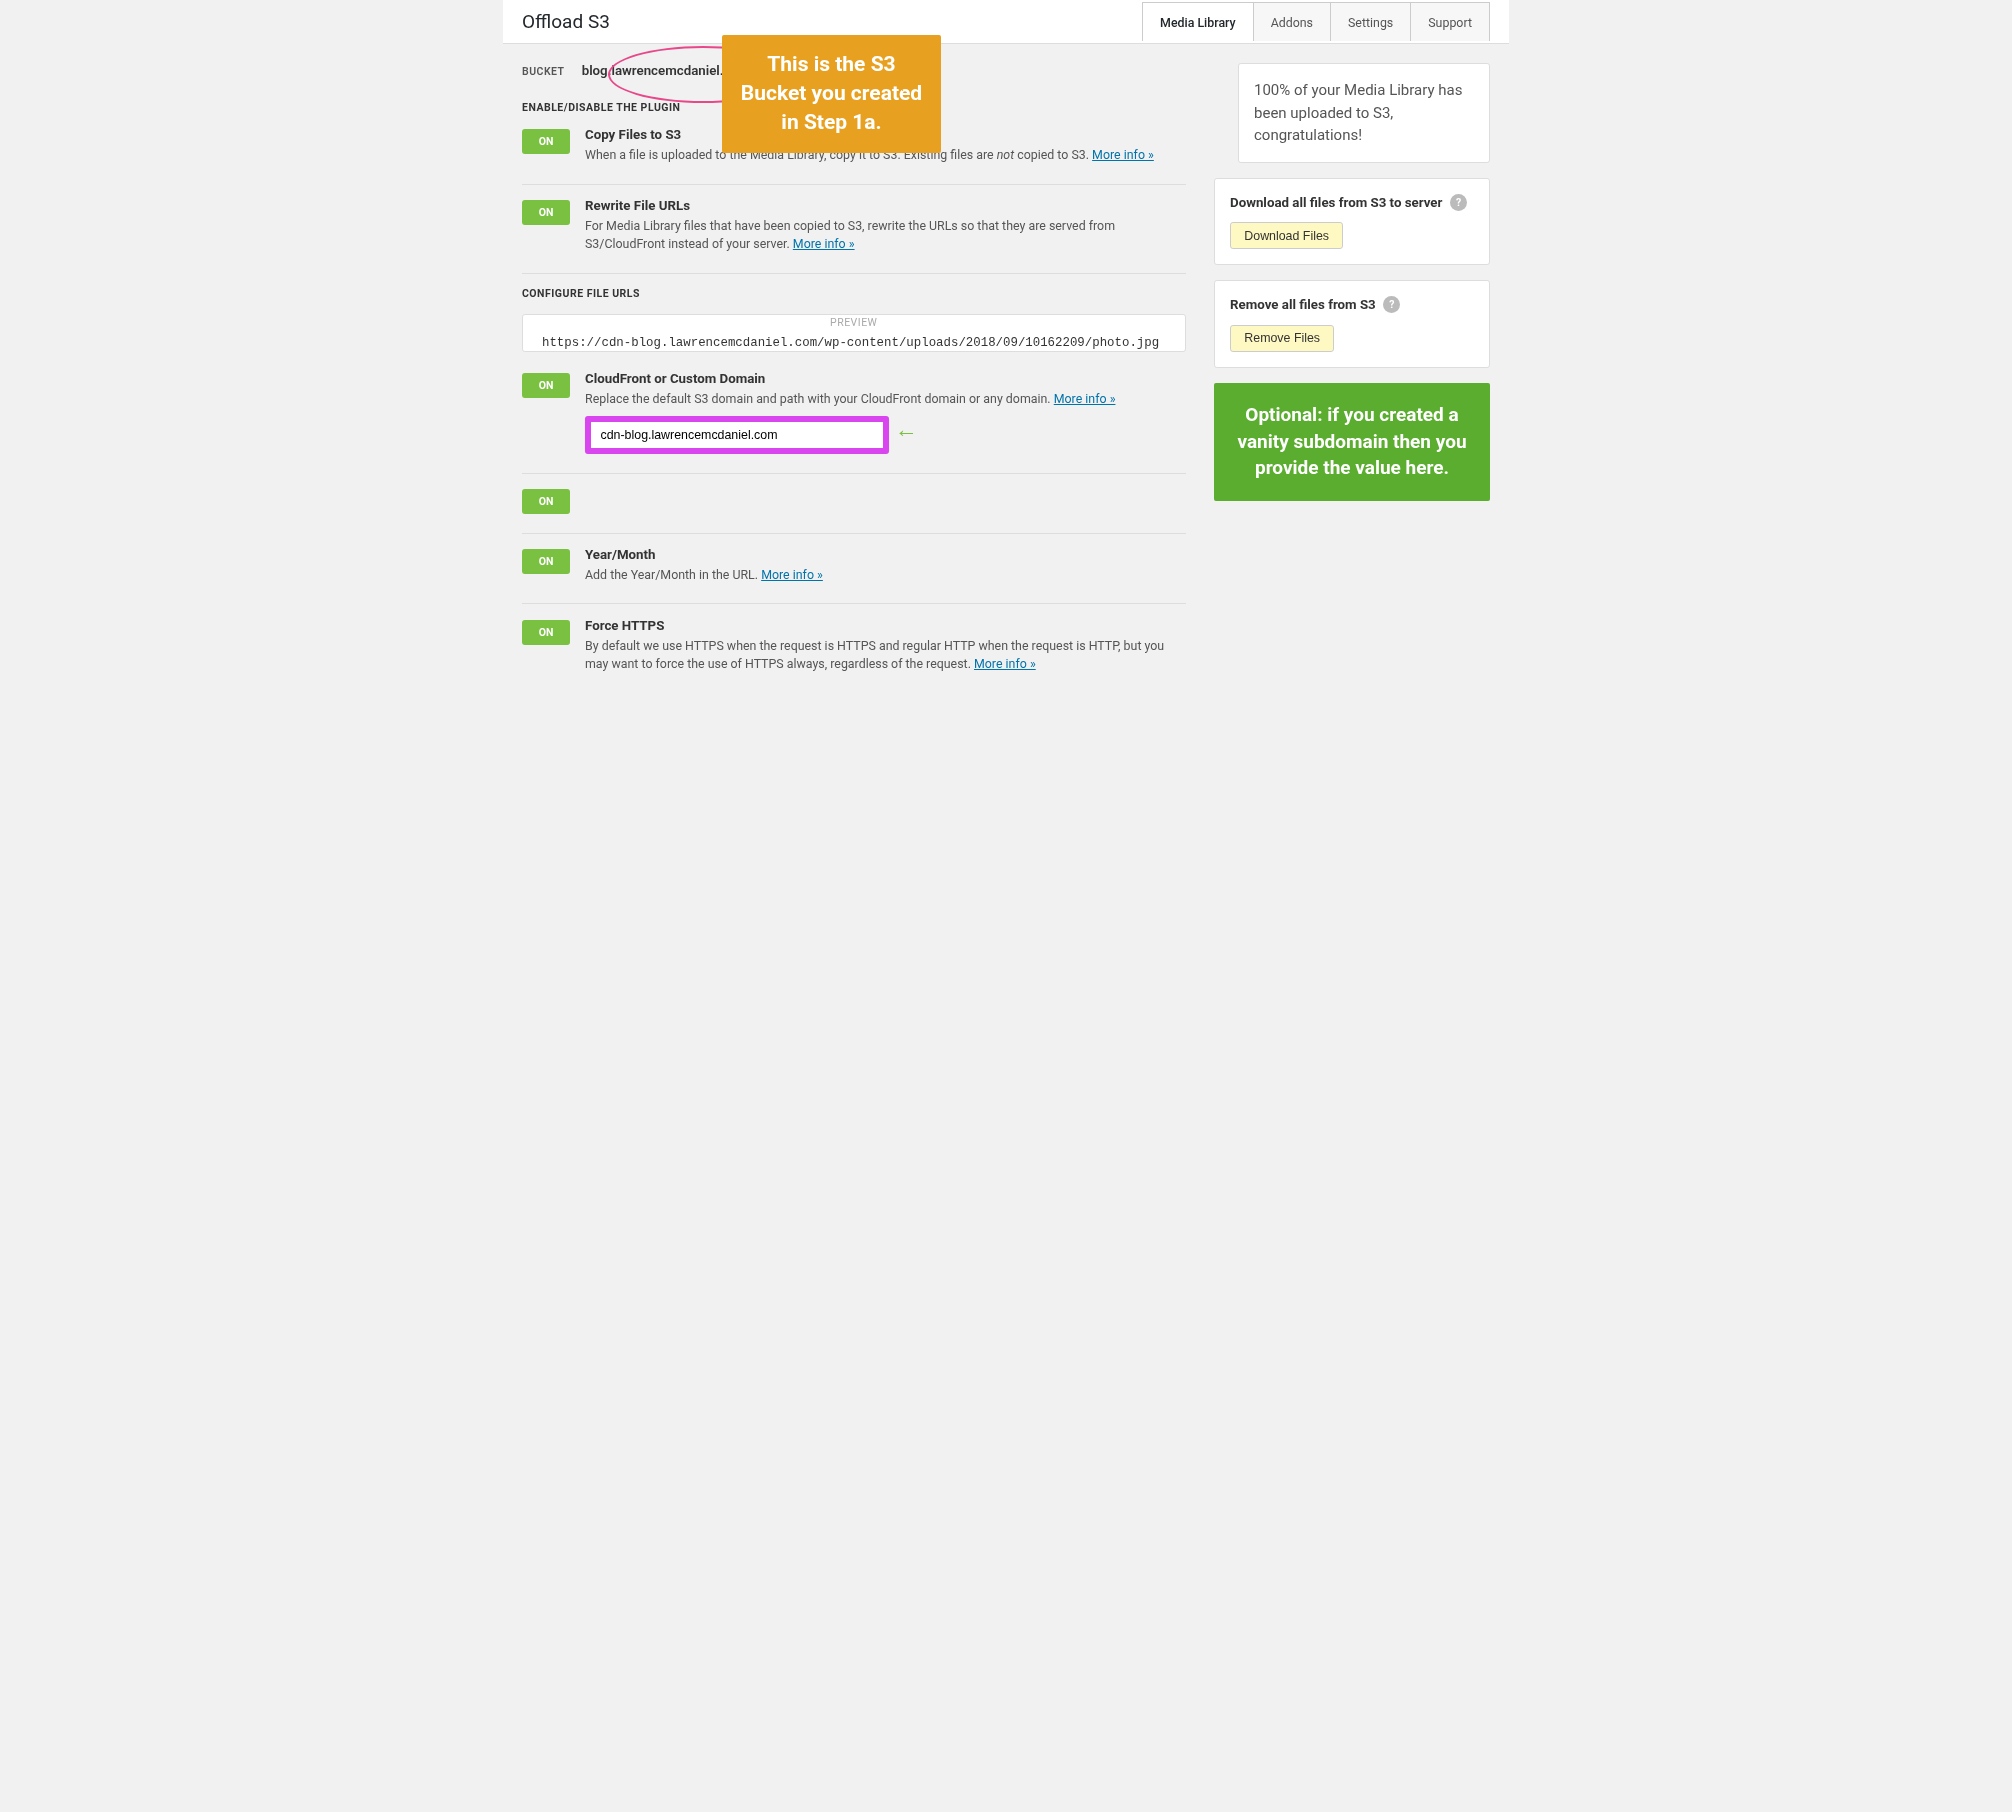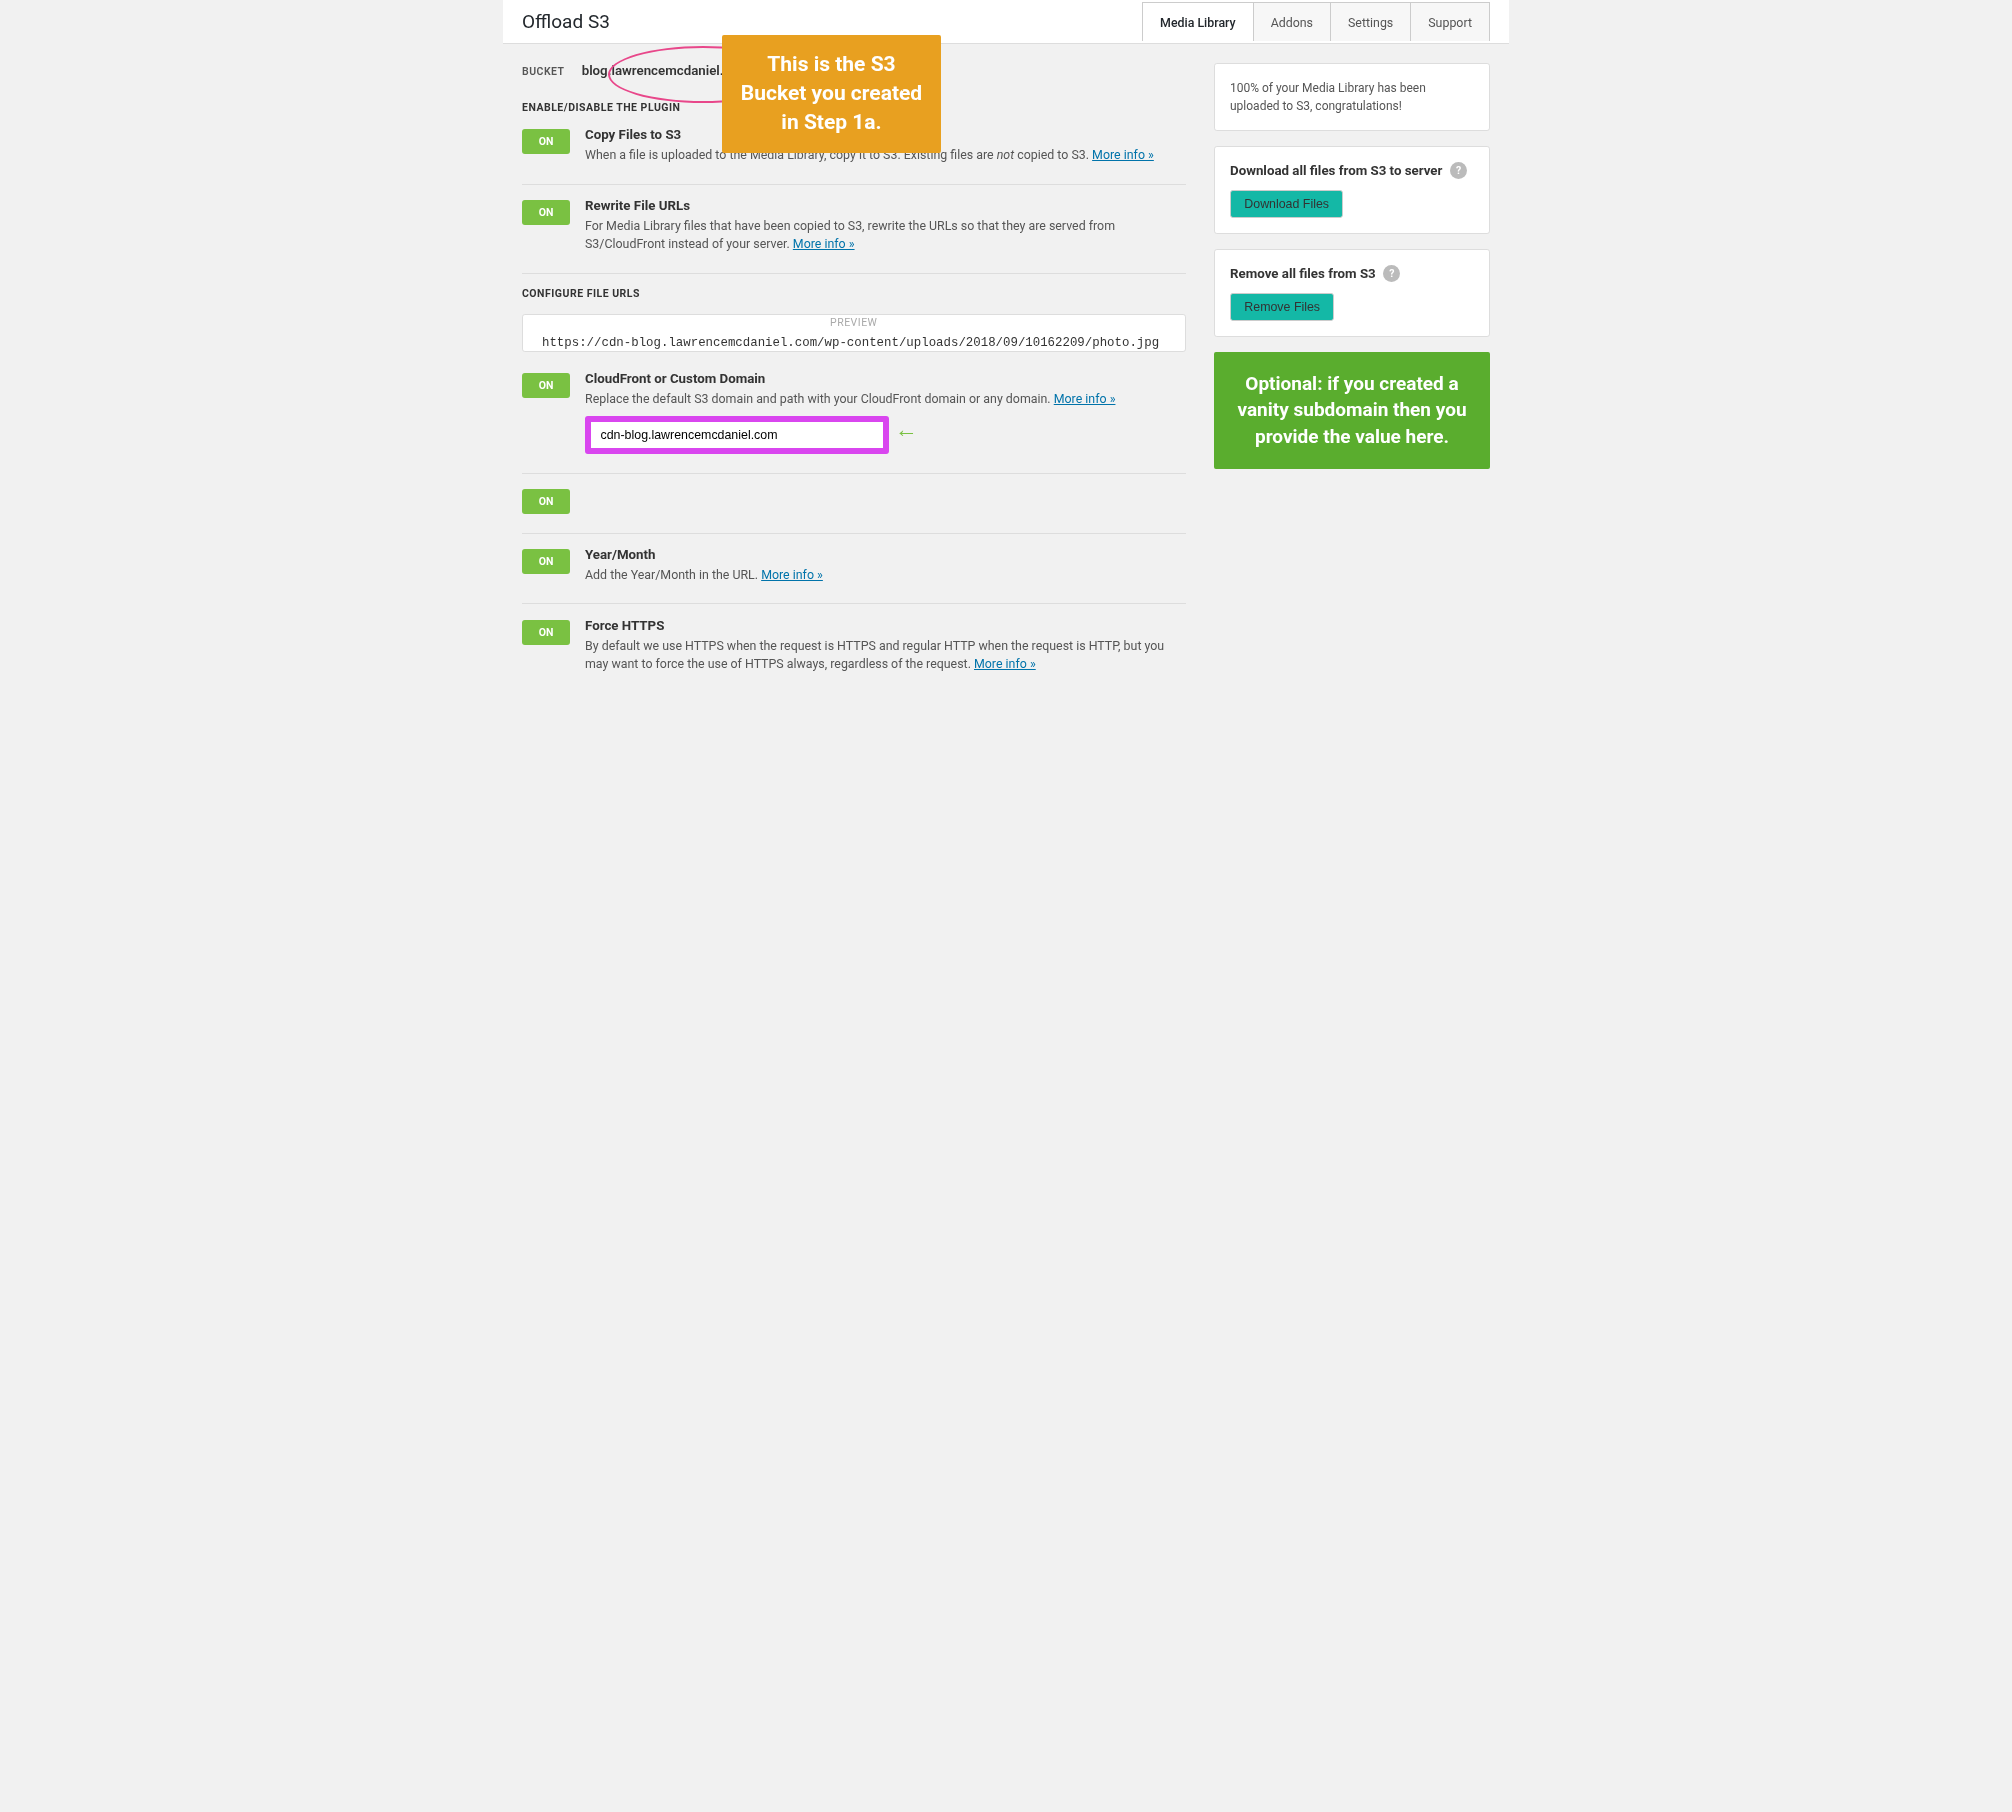--- a/index.html
+++ b/index.html
@@ -255,38 +255,39 @@
       border-radius: 50%;
       color: #fff;
       font-size: 10.5px;
       font-weight: 700;
       cursor: pointer;
       flex-shrink: 0;
     }
     .action-btn {
       display: inline-block;
       padding: 5.7px 13.3px;
-      background: #14b8a6;
+      background: #fef9c3;
       border: 1px solid #ccc;
       border-radius: 2.9px;
       font-size: 12.4px;
       cursor: pointer;
       color: #333;
     }
 
     
     .upload-status-card {
       background: #fff;
       border: 1px solid #ddd;
       border-radius: 2.9px;
       padding: 15px;
       margin-bottom: 15px;
-      font-size: 12px;
+      font-size: 15px;
       color: #555;
       line-height: 1.5;
+      margin-left: 24px;
     }
 
     
     .green-annotation {
       background: #5aad2e;
       color: #fff;
       font-size: 19px;
       font-weight: 700;
       text-align: center;
       padding: 19px 15px;

